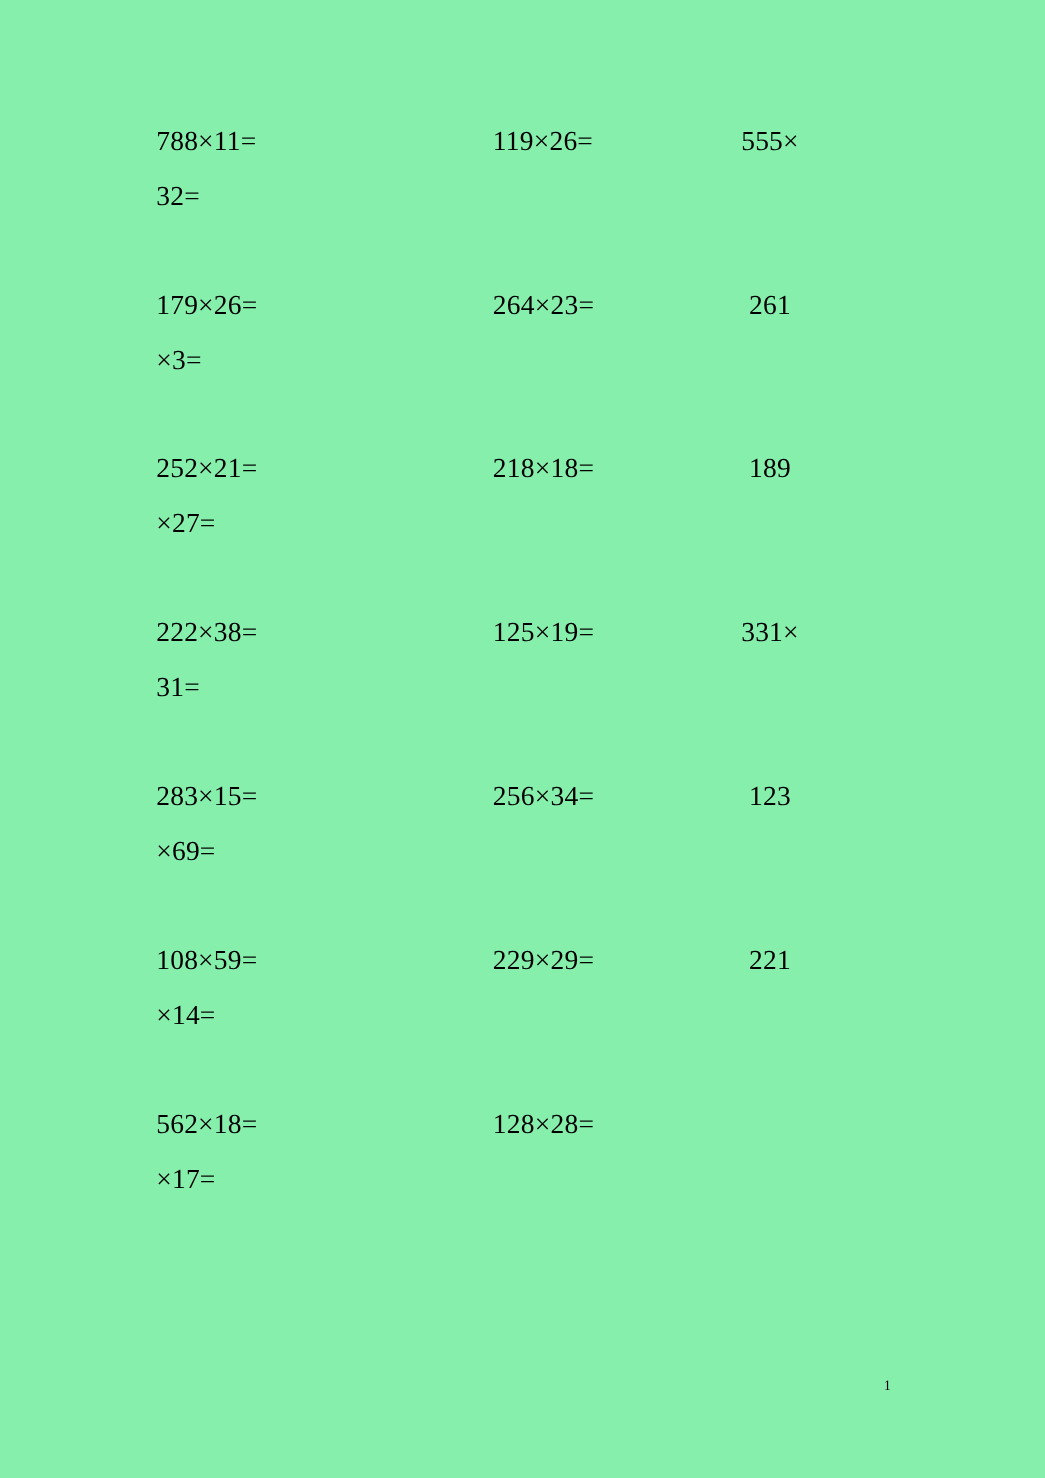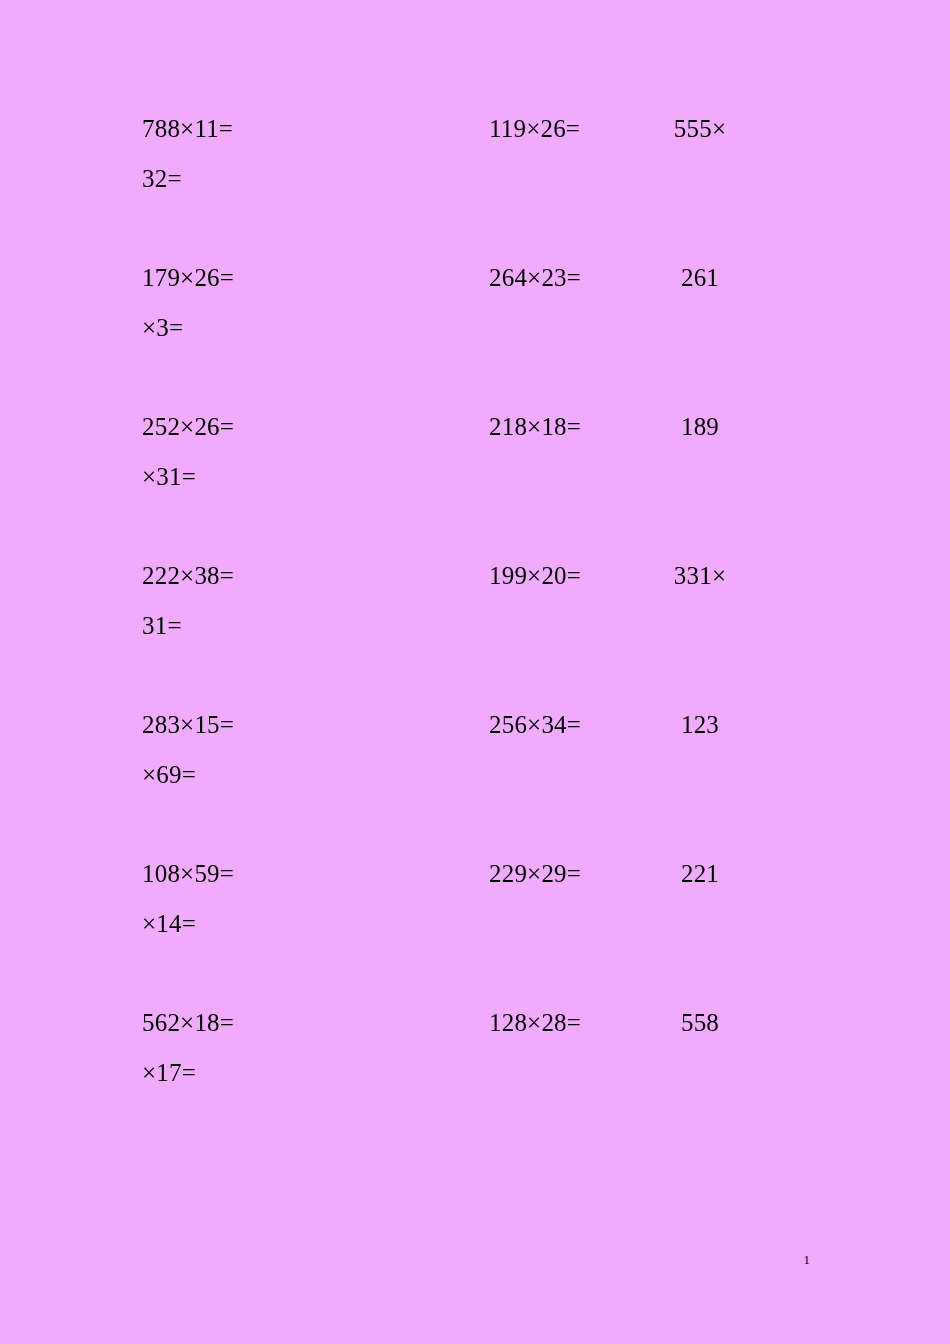--- a/index.html
+++ b/index.html
@@ -9,21 +9,21 @@
     background: #ffffff;
   }
   body {
     font-family: "Liberation Serif", "DejaVu Serif", serif;
     color: #000000;
   }
   .page {
     position: relative;
     width: 950px;
     height: 1344px;
-    background: #f0abfc;
+    background: #86efac;
     overflow: hidden;
     box-sizing: border-box;
   }
   .worksheet-body {
     position: absolute;
     left: 142px;
     top: 104px;
     width: 668px;
   }
   
@@ -38,21 +38,21 @@
     white-space: nowrap;
   }
   .cell {
     position: absolute;
     top: 0;
     font-size: 25px;
     letter-spacing: 0.2px;
     white-space: nowrap;
   }
   .col-1 { left: 0px; text-align: left; }
-  .col-2 { left: 306px; text-align: center; margin-left: 41px; }
+  .col-2 { left: 306px; text-align: center; }
   .col-3 { left: 448px; width: 220px; text-align: center; }
   .cont  { left: 0px; text-align: right; }
   .page-number {
     position: absolute;
     right: 140px;
     top: 1252px;
     font-size: 13px;
     font-family: "Liberation Serif", "DejaVu Serif", serif;
     color: #000000;
   }
@@ -81,33 +81,33 @@
         <span class="cell col-2">264×23=</span>
         <span class="cell col-3">261</span>
       </div>
       <div class="line">
         <span class="cell cont">×3=</span>
       </div>
     </div>
 
     <div class="problem-row">
       <div class="line">
-        <span class="cell col-1">252×26=</span>
+        <span class="cell col-1">252×21=</span>
         <span class="cell col-2">218×18=</span>
         <span class="cell col-3">189</span>
       </div>
       <div class="line">
-        <span class="cell cont">×31=</span>
+        <span class="cell cont">×27=</span>
       </div>
     </div>
 
     <div class="problem-row">
       <div class="line">
         <span class="cell col-1">222×38=</span>
-        <span class="cell col-2">199×20=</span>
+        <span class="cell col-2">125×19=</span>
         <span class="cell col-3">331×</span>
       </div>
       <div class="line">
         <span class="cell cont">31=</span>
       </div>
     </div>
 
     <div class="problem-row">
       <div class="line">
         <span class="cell col-1">283×15=</span>
@@ -127,21 +127,20 @@
       </div>
       <div class="line">
         <span class="cell cont">×14=</span>
       </div>
     </div>
 
     <div class="problem-row">
       <div class="line">
         <span class="cell col-1">562×18=</span>
         <span class="cell col-2">128×28=</span>
-        <span class="cell col-3">558</span>
       </div>
       <div class="line">
         <span class="cell cont">×17=</span>
       </div>
     </div>
 
 
   </div>
 
   <div class="page-number">1</div>

